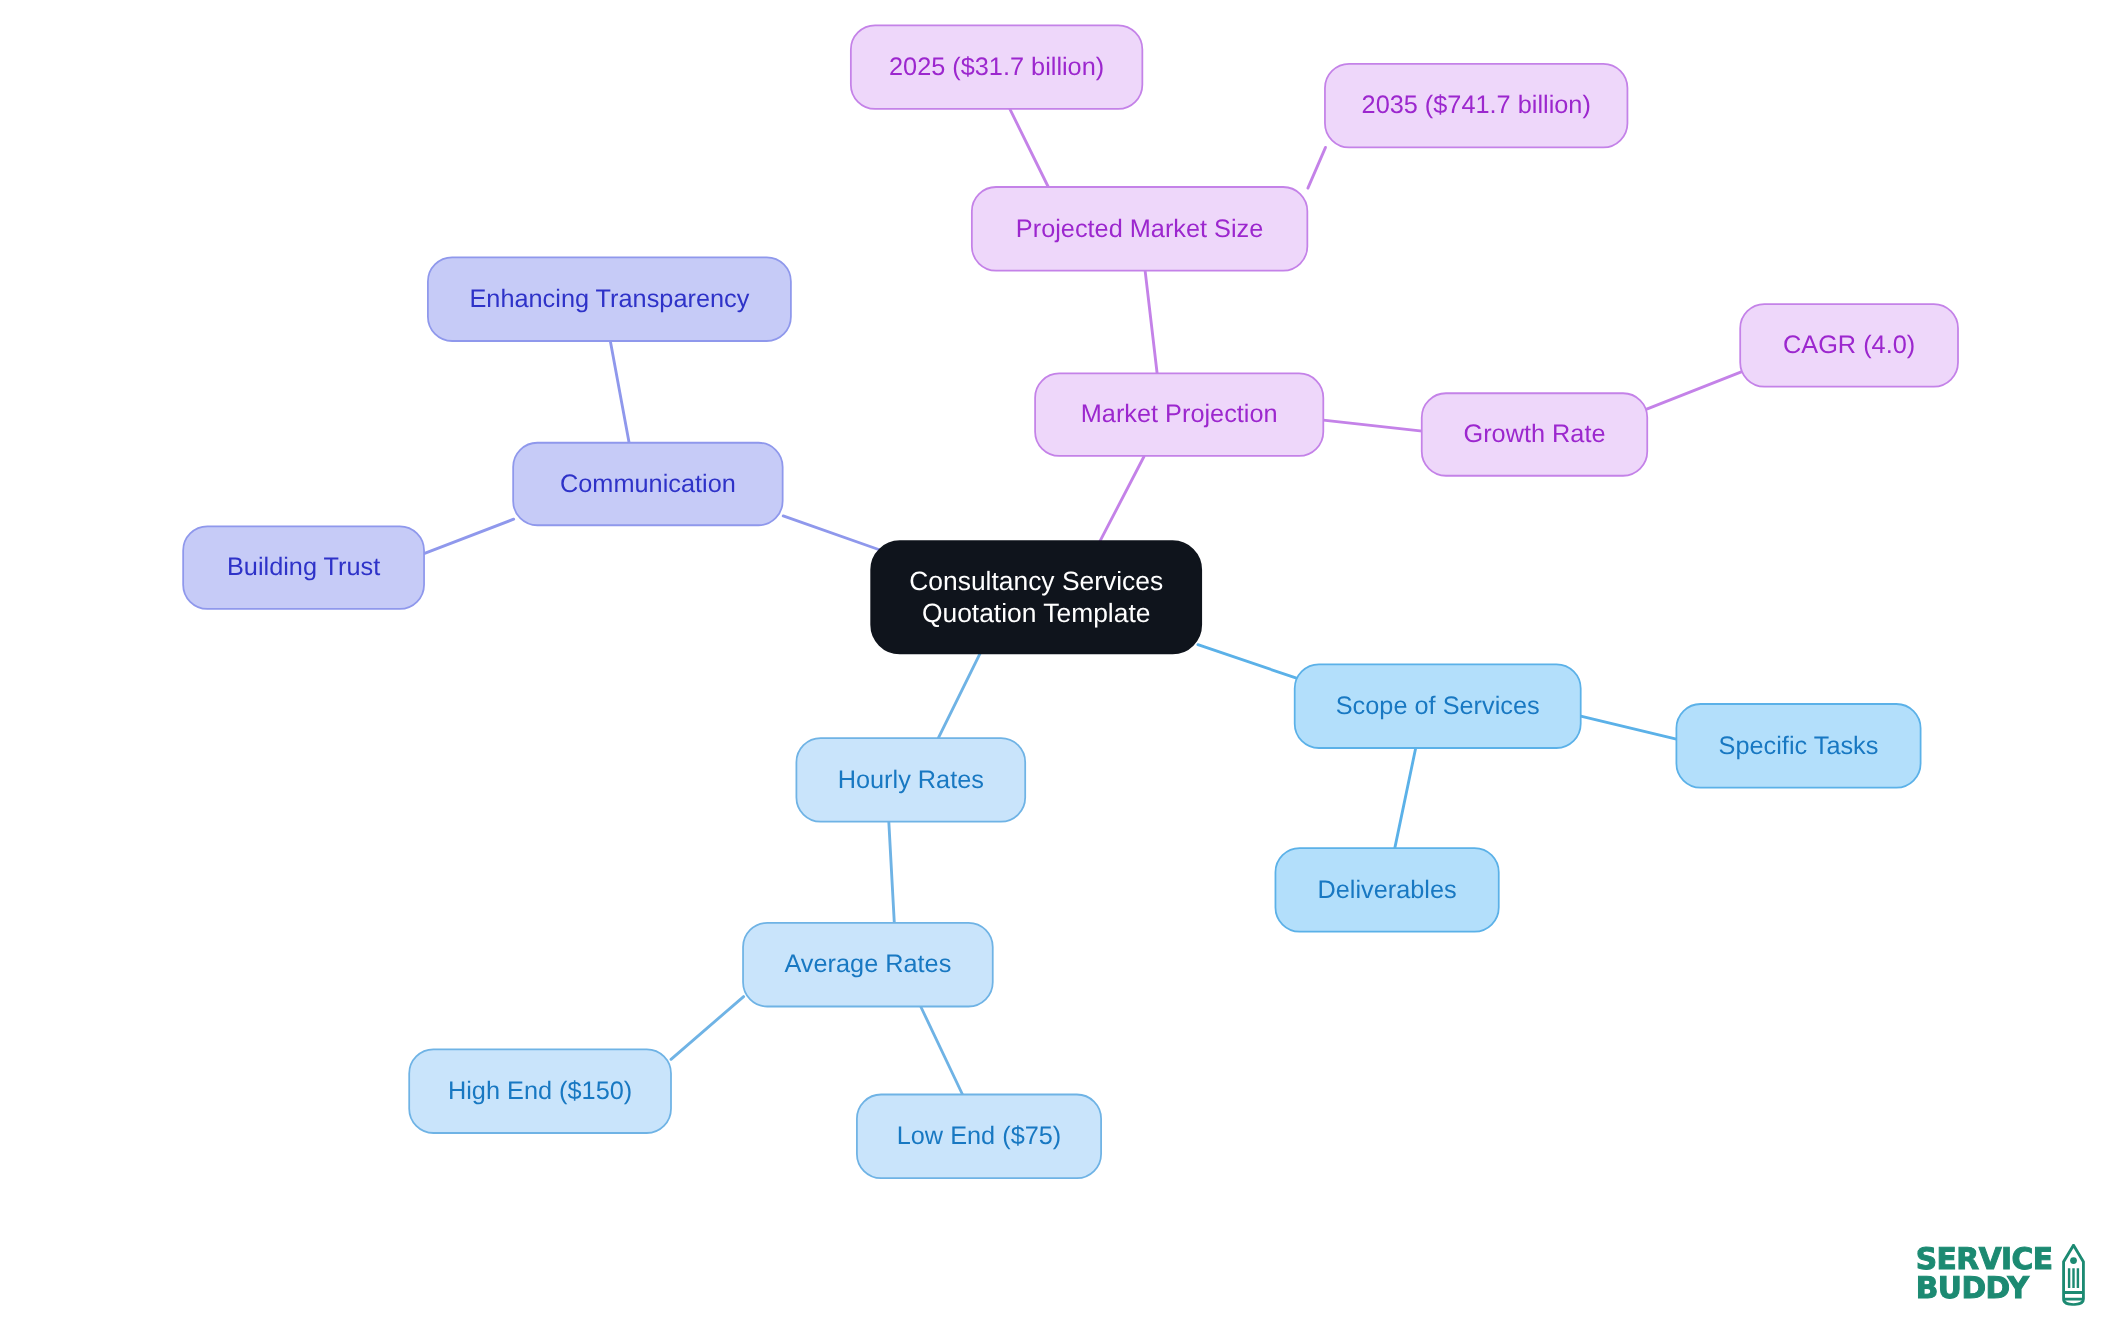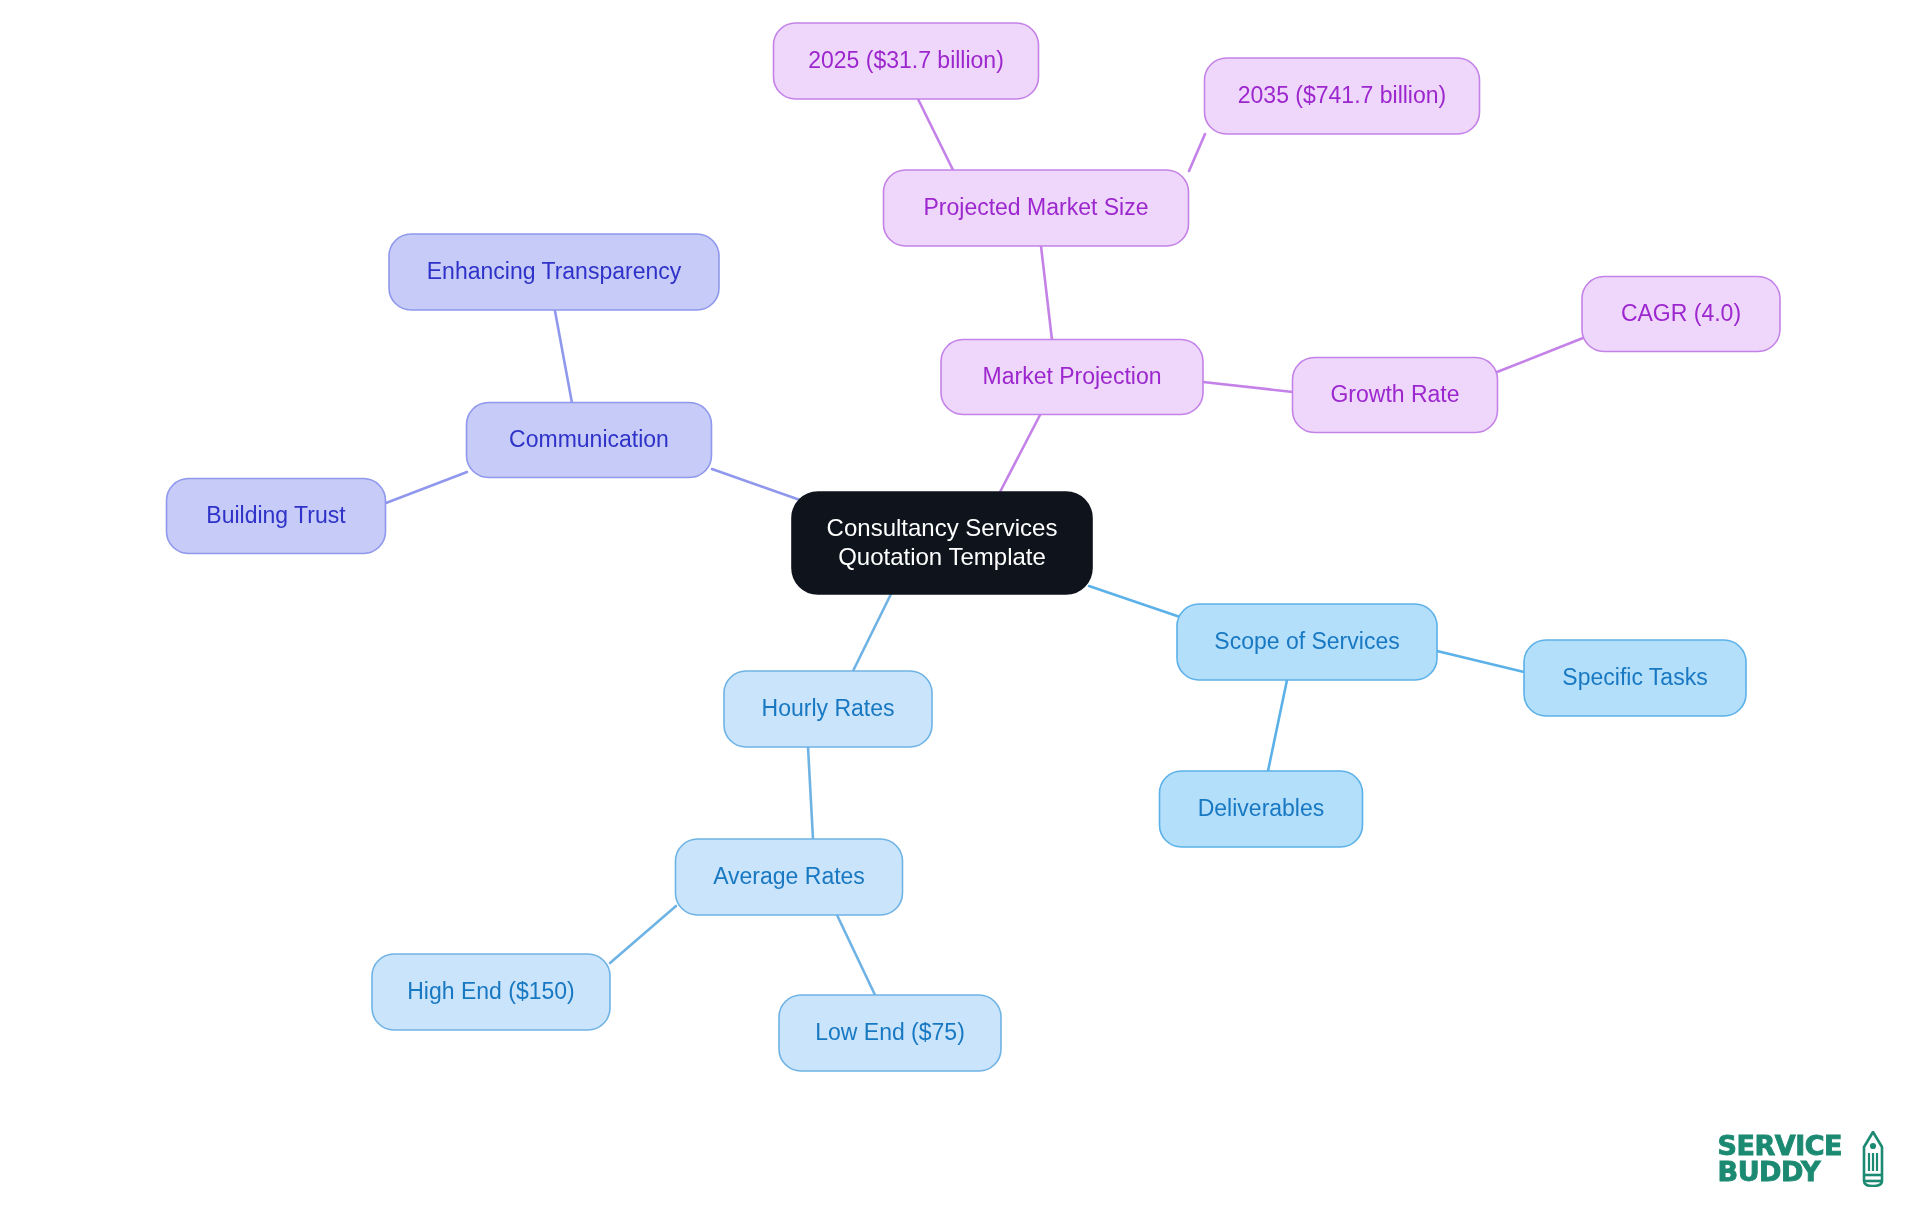--- a/index.html
+++ b/index.html
@@ -26,25 +26,25 @@
     dominant-baseline: middle;
     text-anchor: middle;
   }
   .edge {
     fill: none;
     stroke-linecap: round;
   }
   
   #brand-logo {
     position: absolute;
-    right: 36px;
+    right: 24px;
     bottom: 28px;
     display: flex;
     align-items: center;
-    gap: 20px;
+    gap: 8px;
   }
   #brand-wordmark {
     display: flex;
     flex-direction: column;
     line-height: 0.96;
   }
   #brand-wordmark span {
     font-family: "DejaVu Sans", sans-serif;
     font-weight: bold;
     font-size: 27px;

